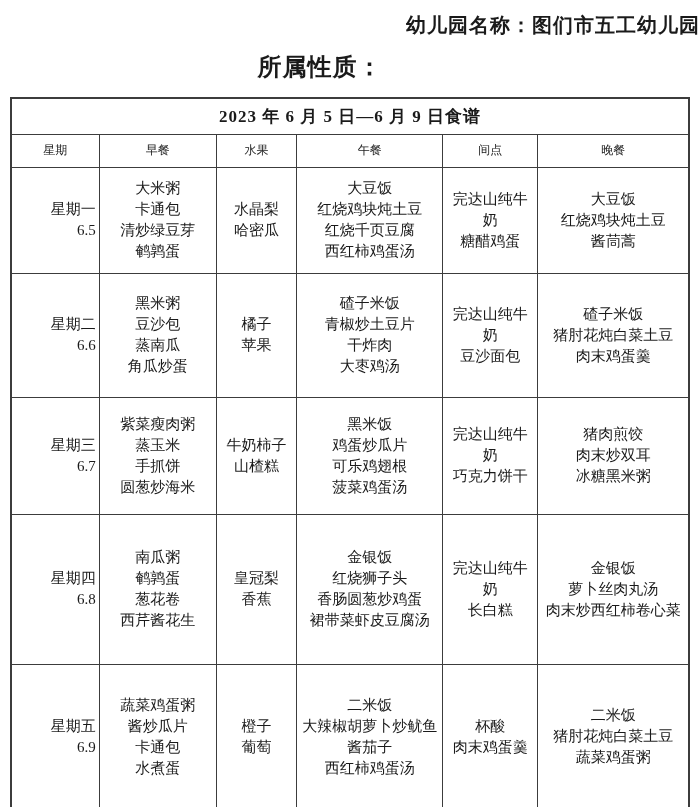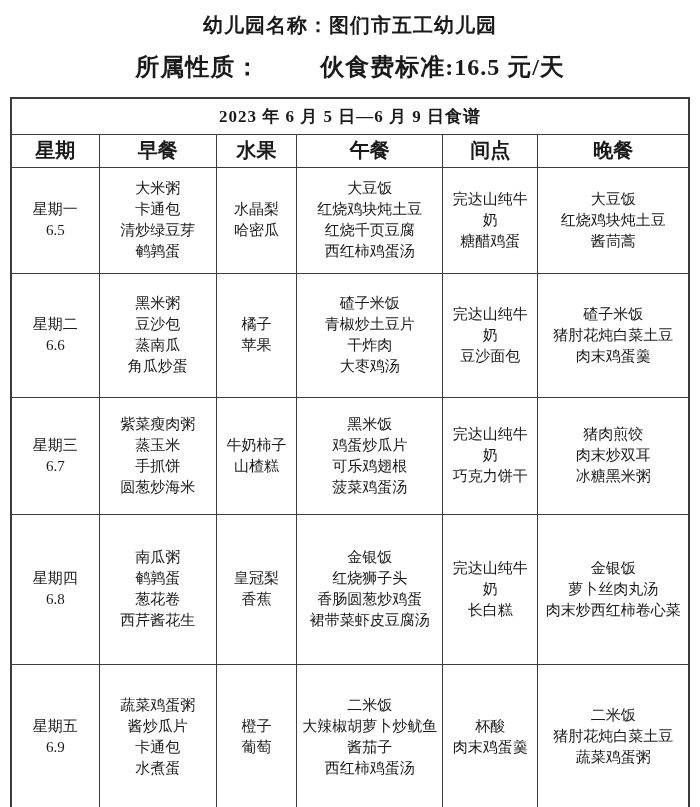--- a/index.html
+++ b/index.html
@@ -7,21 +7,21 @@
   body {
     width: 700px;
     height: 807px;
     font-family: "Liberation Serif", "DejaVu Serif", serif;
     color: #1a1a1a;
     overflow: hidden;
   }
   .doc { padding-top: 12px; }
 
   .title-line {
-    text-align: center;
+    text-align: right;
     font-size: 20px;
     font-weight: bold;
     letter-spacing: 1px;
     margin-bottom: 12px;
   }
   .subtitle-line {
     display: flex;
     justify-content: center;
     align-items: baseline;
     font-size: 24px;
@@ -46,56 +46,55 @@
     padding: 2px 3px;
   }
   .table-title-cell {
     height: 36px;
     font-size: 17px;
     font-weight: bold;
     letter-spacing: 1px;
   }
   tr.col-header-row { height: 33px; }
   tr.col-header-row th {
-    font-size: 20px;
-    font-weight: bold;
+    font-size: 12px;
+    font-weight: normal;
   }
   tbody.menu-body td {
     font-size: 15px;
     font-weight: normal;
     line-height: 21px;
   }
   tbody.menu-body tr:nth-child(1) { height: 106px; }
   tbody.menu-body tr:nth-child(2) { height: 124px; }
   tbody.menu-body tr:nth-child(3) { height: 117px; }
   tbody.menu-body tr:nth-child(4) { height: 150px; }
   tbody.menu-body tr:nth-child(5) { height: 146px; }
 
   .dish-line { text-align: center; }
-  .day-name, .day-date { text-align: center; }
+  .day-name, .day-date { text-align: right; }
 
   col.c-day   { width: 13.0%; }
   col.c-bf    { width: 17.3%; }
   col.c-fruit { width: 11.8%; }
   col.c-lunch { width: 21.6%; }
   col.c-snack { width: 14.0%; }
   col.c-din   { width: 22.3%; }
 </style>
 </head>
 <body>
 
 <div class="doc">
 
   <div class="title-line">幼儿园名称：图们市五工幼儿园</div>
 
   <div class="subtitle-line">
     <span>所属性质：</span>
     <span class="gap-small"></span>
     <span class="gap-large"></span>
-    <span>伙食费标准:16.5 元/天</span>
   </div>
 
   <table class="menu">
     <colgroup>
       <col class="c-day">
         <col class="c-bf">
         <col class="c-fruit">
       <col class="c-lunch">
         <col class="c-snack">
         <col class="c-din">

